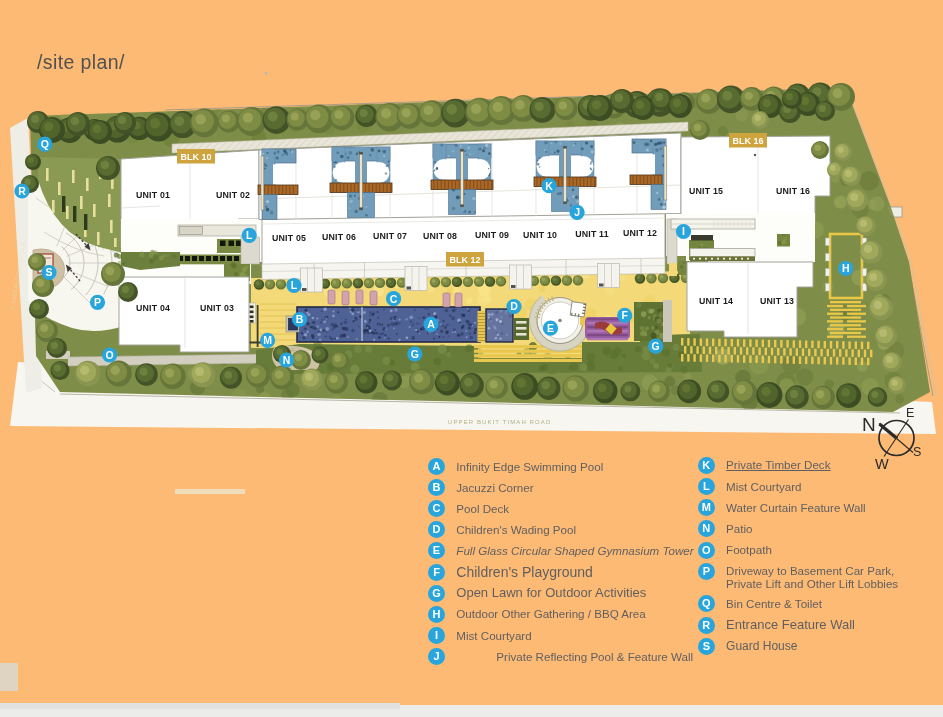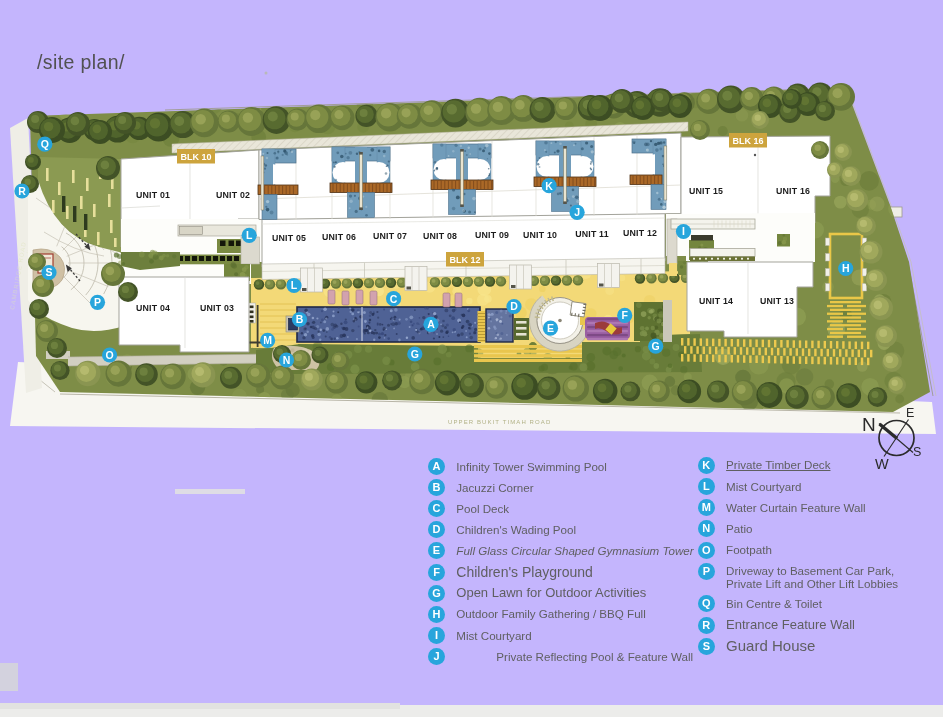--- a/index.html
+++ b/index.html
@@ -1,14 +1,14 @@
 <!DOCTYPE html>
 <html><head><meta charset="utf-8"><style>
 html,body{margin:0;padding:0;background:#fff;}
-#page{position:relative;width:943px;height:717px;background:#c4b5fd;overflow:hidden;font-family:"Liberation Sans",sans-serif;}
+#page{position:relative;width:943px;height:717px;background:#fdba74;overflow:hidden;font-family:"Liberation Sans",sans-serif;}
 </style></head><body>
 <div id="page">
 <svg width="943" height="717" viewBox="0 0 943 717" xmlns="http://www.w3.org/2000/svg">
 <defs>
 <pattern id="hatch" width="5" height="5" patternUnits="userSpaceOnUse" patternTransform="rotate(45)">
           <rect width="5" height="5" fill="#e9e6d9"></rect>
           <line x1="0" y1="0" x2="0" y2="5" stroke="#c6c2b0" stroke-width="0.8"></line>
         </pattern>
 </defs>
 
@@ -2287,35 +2287,35 @@
 <line x1="879" y1="423.5" x2="913" y2="452.5" stroke="#2b2b2b" stroke-width="1.1"></line>
 <line x1="884" y1="456.5" x2="908.5" y2="419.5" stroke="#2b2b2b" stroke-width="1.1"></line>
 <line x1="879.5" y1="424" x2="897" y2="438.5" stroke="#2b2b2b" stroke-width="3.4"></line>
 <text x="862" y="431" font-family="Liberation Sans, sans-serif" font-size="19" fill="#2b2b2b">N</text>
 <text x="906" y="417" font-family="Liberation Sans, sans-serif" font-size="12.5" fill="#2b2b2b">E</text>
 <text x="913" y="456" font-family="Liberation Sans, sans-serif" font-size="12.5" fill="#2b2b2b">S</text>
 <text x="875" y="469" font-family="Liberation Sans, sans-serif" font-size="14.5" fill="#2b2b2b">W</text>
 </g>
 </svg>
 
-<div style="position:absolute;left:428.0px;top:458.0px;width:17px;height:17px;border-radius:50%;background:#27a5dc;color:#fff;font-size:11px;font-weight:bold;text-align:center;line-height:17px;">A</div><div style="position:absolute;left:456.3px;top:460.7px;font-size:11.6px;color:#5f5f61;line-height:12.2px;white-space:nowrap;">Infinity Tower Swimming Pool</div>
+<div style="position:absolute;left:428.0px;top:458.0px;width:17px;height:17px;border-radius:50%;background:#27a5dc;color:#fff;font-size:11px;font-weight:bold;text-align:center;line-height:17px;">A</div><div style="position:absolute;left:456.3px;top:460.7px;font-size:11.6px;color:#5f5f61;line-height:12.2px;white-space:nowrap;">Infinity Edge Swimming Pool</div>
 
 <div style="position:absolute;left:428.0px;top:479.1px;width:17px;height:17px;border-radius:50%;background:#27a5dc;color:#fff;font-size:11px;font-weight:bold;text-align:center;line-height:17px;">B</div><div style="position:absolute;left:456.3px;top:481.8px;font-size:11.6px;color:#5f5f61;line-height:12.2px;white-space:nowrap;">Jacuzzi Corner</div>
 
 <div style="position:absolute;left:428.0px;top:500.2px;width:17px;height:17px;border-radius:50%;background:#27a5dc;color:#fff;font-size:11px;font-weight:bold;text-align:center;line-height:17px;">C</div><div style="position:absolute;left:456.3px;top:502.9px;font-size:11.6px;color:#5f5f61;line-height:12.2px;white-space:nowrap;">Pool Deck</div>
 
 <div style="position:absolute;left:428.0px;top:521.3px;width:17px;height:17px;border-radius:50%;background:#27a5dc;color:#fff;font-size:11px;font-weight:bold;text-align:center;line-height:17px;">D</div><div style="position:absolute;left:456.3px;top:524.0px;font-size:11.6px;color:#5f5f61;line-height:12.2px;white-space:nowrap;">Children's Wading Pool</div>
 
 <div style="position:absolute;left:428.0px;top:542.4px;width:17px;height:17px;border-radius:50%;background:#27a5dc;color:#fff;font-size:11px;font-weight:bold;text-align:center;line-height:17px;">E</div><div style="position:absolute;left:456.3px;top:545.1px;font-size:11.6px;color:#5f5f61;line-height:12.2px;white-space:nowrap;font-style:italic;">Full Glass Circular Shaped Gymnasium Tower</div>
 
 <div style="position:absolute;left:428.0px;top:563.5px;width:17px;height:17px;border-radius:50%;background:#27a5dc;color:#fff;font-size:11px;font-weight:bold;text-align:center;line-height:17px;">F</div><div style="position:absolute;left:456.3px;top:566.2px;font-size:14px;color:#5f5f61;line-height:12.2px;white-space:nowrap;">Children's Playground</div>
 
 <div style="position:absolute;left:428.0px;top:584.6px;width:17px;height:17px;border-radius:50%;background:#27a5dc;color:#fff;font-size:11px;font-weight:bold;text-align:center;line-height:17px;">G</div><div style="position:absolute;left:456.3px;top:587.3px;font-size:13px;color:#5f5f61;line-height:12.2px;white-space:nowrap;">Open Lawn for Outdoor Activities</div>
 
-<div style="position:absolute;left:428.0px;top:605.7px;width:17px;height:17px;border-radius:50%;background:#27a5dc;color:#fff;font-size:11px;font-weight:bold;text-align:center;line-height:17px;">H</div><div style="position:absolute;left:456.3px;top:608.4px;font-size:11.6px;color:#5f5f61;line-height:12.2px;white-space:nowrap;">Outdoor Family Gathering / BBQ Full</div>
+<div style="position:absolute;left:428.0px;top:605.7px;width:17px;height:17px;border-radius:50%;background:#27a5dc;color:#fff;font-size:11px;font-weight:bold;text-align:center;line-height:17px;">H</div><div style="position:absolute;left:456.3px;top:608.4px;font-size:11.6px;color:#5f5f61;line-height:12.2px;white-space:nowrap;">Outdoor Other Gathering / BBQ Area</div>
 
 <div style="position:absolute;left:428.0px;top:626.8px;width:17px;height:17px;border-radius:50%;background:#27a5dc;color:#fff;font-size:11px;font-weight:bold;text-align:center;line-height:17px;">I</div><div style="position:absolute;left:456.3px;top:629.5px;font-size:11.6px;color:#5f5f61;line-height:12.2px;white-space:nowrap;">Mist Courtyard</div>
 
 <div style="position:absolute;left:428.0px;top:647.9px;width:17px;height:17px;border-radius:50%;background:#27a5dc;color:#fff;font-size:11px;font-weight:bold;text-align:center;line-height:17px;">J</div><div style="position:absolute;left:456.3px;top:650.6px;font-size:11.6px;color:#5f5f61;line-height:12.2px;white-space:nowrap;margin-left:40px;">Private Reflecting Pool &amp; Feature Wall</div>
 
 <div style="position:absolute;left:697.8px;top:456.7px;width:17px;height:17px;border-radius:50%;background:#27a5dc;color:#fff;font-size:11px;font-weight:bold;text-align:center;line-height:17px;">K</div><div style="position:absolute;left:726.1px;top:459.4px;font-size:11.6px;color:#5f5f61;line-height:12.2px;white-space:nowrap;text-decoration:underline;">Private Timber Deck</div>
 
 <div style="position:absolute;left:697.8px;top:477.9px;width:17px;height:17px;border-radius:50%;background:#27a5dc;color:#fff;font-size:11px;font-weight:bold;text-align:center;line-height:17px;">L</div><div style="position:absolute;left:726.1px;top:480.6px;font-size:11.6px;color:#5f5f61;line-height:12.2px;white-space:nowrap;">Mist Courtyard</div>
 
 <div style="position:absolute;left:697.8px;top:499.1px;width:17px;height:17px;border-radius:50%;background:#27a5dc;color:#fff;font-size:11px;font-weight:bold;text-align:center;line-height:17px;">M</div><div style="position:absolute;left:726.1px;top:501.8px;font-size:11.6px;color:#5f5f61;line-height:12.2px;white-space:nowrap;">Water Curtain Feature Wall</div>
@@ -2323,13 +2323,13 @@
 <div style="position:absolute;left:697.8px;top:520.3px;width:17px;height:17px;border-radius:50%;background:#27a5dc;color:#fff;font-size:11px;font-weight:bold;text-align:center;line-height:17px;">N</div><div style="position:absolute;left:726.1px;top:523.0px;font-size:11.6px;color:#5f5f61;line-height:12.2px;white-space:nowrap;">Patio</div>
 
 <div style="position:absolute;left:697.8px;top:541.5px;width:17px;height:17px;border-radius:50%;background:#27a5dc;color:#fff;font-size:11px;font-weight:bold;text-align:center;line-height:17px;">O</div><div style="position:absolute;left:726.1px;top:544.2px;font-size:11.6px;color:#5f5f61;line-height:12.2px;white-space:nowrap;">Footpath</div>
 
 <div style="position:absolute;left:697.8px;top:562.7px;width:17px;height:17px;border-radius:50%;background:#27a5dc;color:#fff;font-size:11px;font-weight:bold;text-align:center;line-height:17px;">P</div><div style="position:absolute;left:726.1px;top:565.4px;font-size:11.6px;color:#5f5f61;line-height:12.2px;white-space:nowrap;">Driveway to Basement Car Park,<br>Private Lift and Other Lift Lobbies</div>
 
 <div style="position:absolute;left:697.8px;top:595.3px;width:17px;height:17px;border-radius:50%;background:#27a5dc;color:#fff;font-size:11px;font-weight:bold;text-align:center;line-height:17px;">Q</div><div style="position:absolute;left:726.1px;top:598.0px;font-size:11.6px;color:#5f5f61;line-height:12.2px;white-space:nowrap;">Bin Centre &amp; Toilet</div>
 
 <div style="position:absolute;left:697.8px;top:616.5px;width:17px;height:17px;border-radius:50%;background:#27a5dc;color:#fff;font-size:11px;font-weight:bold;text-align:center;line-height:17px;">R</div><div style="position:absolute;left:726.1px;top:619.2px;font-size:13px;color:#5f5f61;line-height:12.2px;white-space:nowrap;">Entrance Feature Wall</div>
 
-<div style="position:absolute;left:697.8px;top:637.7px;width:17px;height:17px;border-radius:50%;background:#27a5dc;color:#fff;font-size:11px;font-weight:bold;text-align:center;line-height:17px;">S</div><div style="position:absolute;left:726.1px;top:640.4px;font-size:15px;color:#5f5f61;line-height:12.2px;white-space:nowrap;">Guard House</div>
+<div style="position:absolute;left:697.8px;top:637.7px;width:17px;height:17px;border-radius:50%;background:#27a5dc;color:#fff;font-size:11px;font-weight:bold;text-align:center;line-height:17px;">S</div><div style="position:absolute;left:726.1px;top:640.4px;font-size:12px;color:#5f5f61;line-height:12.2px;white-space:nowrap;">Guard House</div>
 </div>
 </body></html>

